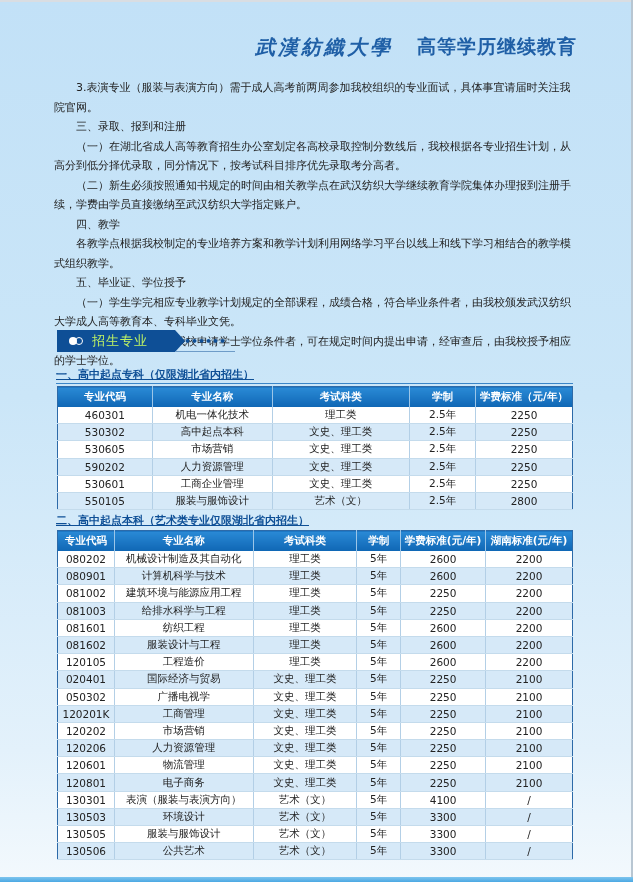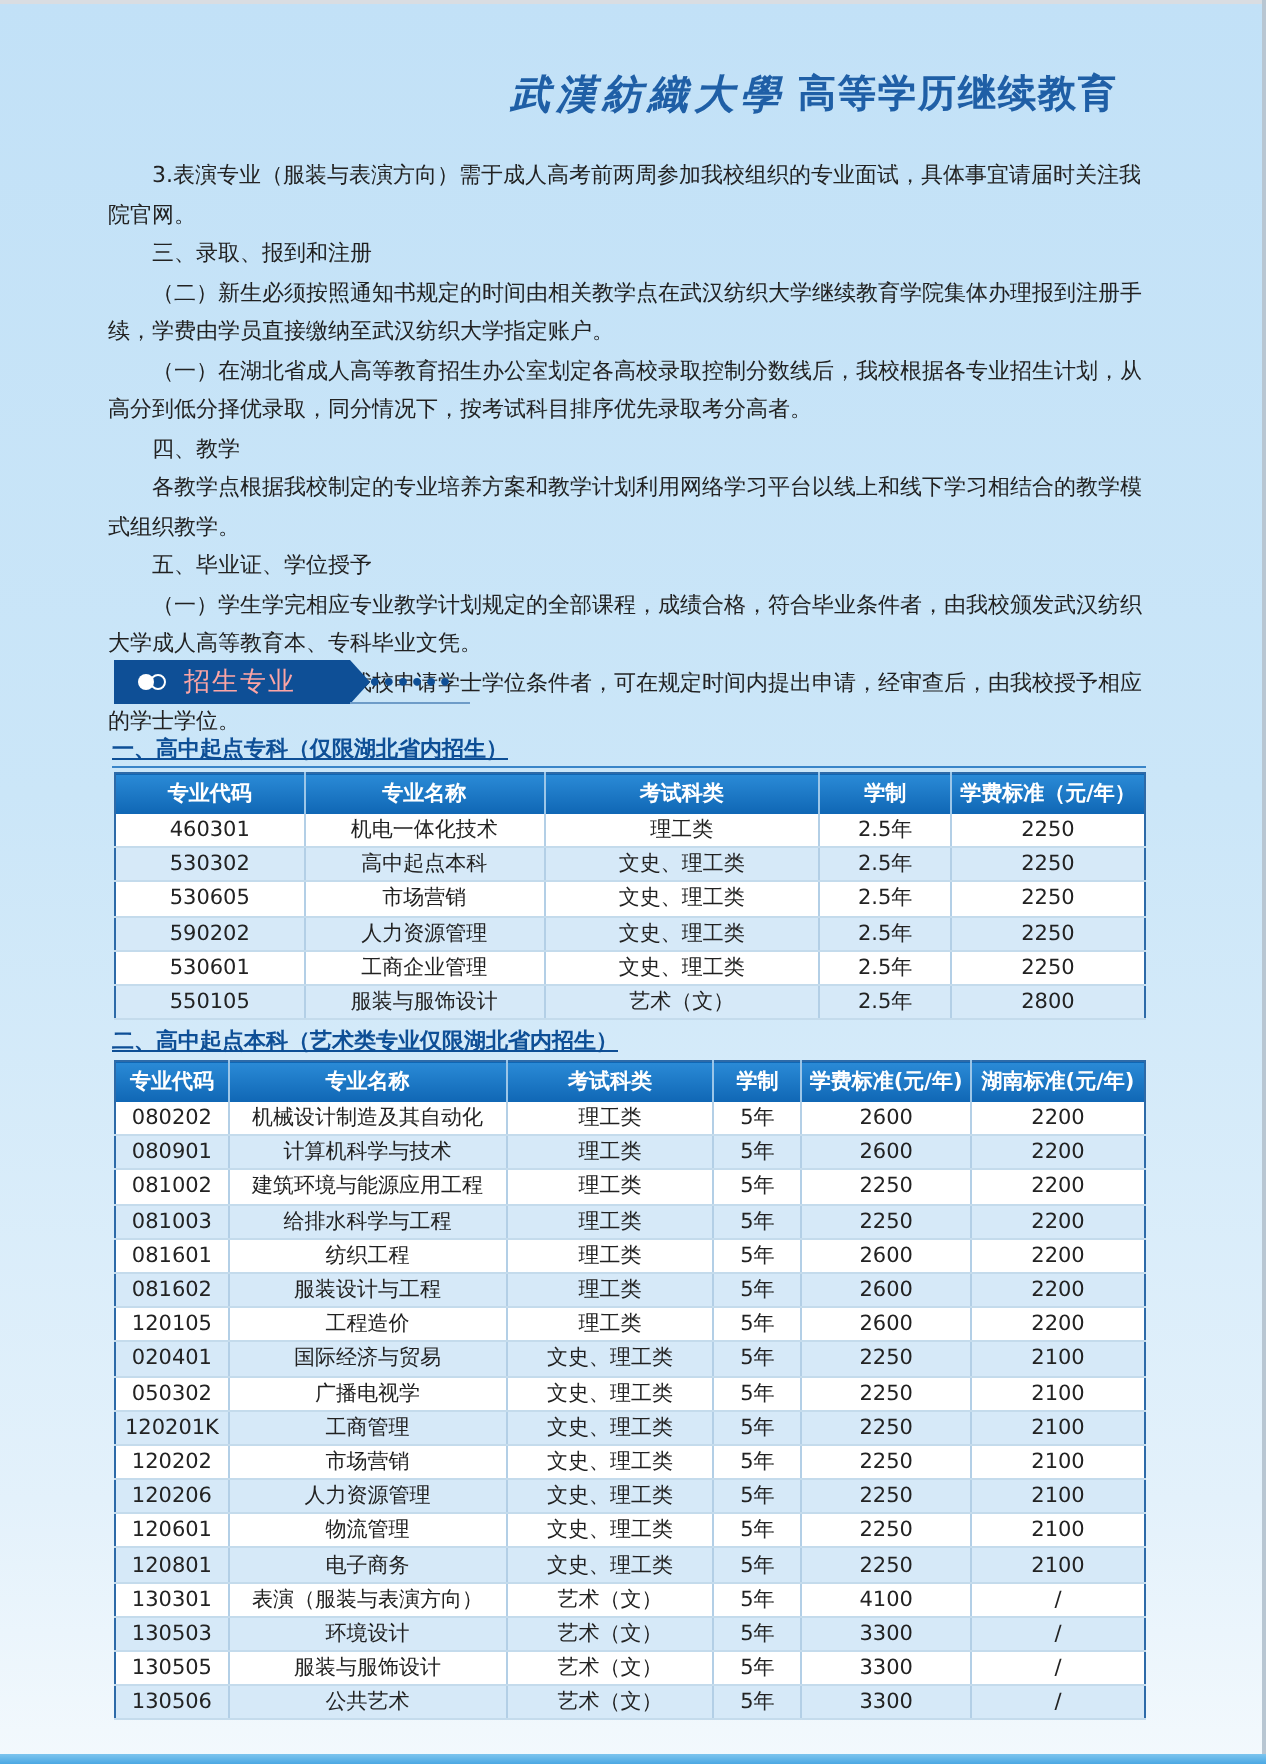--- a/index.html
+++ b/index.html
@@ -7,38 +7,38 @@
       width: 633px; height: 882px; overflow: hidden;
       background: linear-gradient(180deg, #c2e1f7 0%, #cbe6f8 45%, #e3f1fb 85%, #f3f9fd 100%);
       font-family: "DejaVu Sans", "Liberation Sans", sans-serif;
       color: #222;
       position: relative;
     }
     .top-line { position: absolute; left: 0; top: 0; width: 633px; height: 2px; background: #d9dde2; }
     .right-line { position: absolute; right: 0; top: 0; width: 2px; height: 882px; background: #b8c6d2; }
     .header {
       position: absolute; left: 255px; top: 34px; height: 26px;
-      display: flex; align-items: center; gap: 6px;
+      display: flex; align-items: center; gap: 24px;
     }
     .header .calli {
       font-family: "DejaVu Serif", serif; font-style: italic; font-weight: bold;
       color: #1f5fa6; font-size: 20px; letter-spacing: 3px;
     }
     .header .sub {
       color: #1f5fa6; font-weight: bold; font-size: 19px; letter-spacing: 1px;
     }
     .content { position: absolute; left: 54px; top: 78px; width: 525px; font-size: 11px; line-height: 19.5px; }
     .para { margin: 0; text-indent: 2em; }
     .heading { margin: 0; text-indent: 2em; font-weight: normal; }
     .banner {
       position: absolute; left: 57px; top: 330px; height: 22px; width: 180px;
     }
     .banner .main {
       position: absolute; left: 0; top: 0; height: 22px; width: 128px;
-      background: #0e4f96; color: #fca5a5; font-size: 13px;
+      background: #0e4f96; color: #bef264; font-size: 13px;
       display: flex; align-items: center;
       clip-path: polygon(0 0, 118px 0, 128px 11px, 118px 22px, 0 22px);
     }
     .banner .dot-icon {
       display: inline-block; width: 8px; height: 8px; border-radius: 50%;
       background: #fff; margin-left: 12px; margin-right: 3px; position: relative;
     }
     .banner .dot-icon::after {
       content: ""; position: absolute; left: 6px; top: 0; width: 6px; height: 6px;
       border: 1px solid #fff; border-radius: 50%;
@@ -81,22 +81,22 @@
 <div class="right-line"></div>
 
 <div class="header">
   <span class="calli">武漢紡織大學</span>
   <span class="sub">高等学历继续教育</span>
 </div>
 
 <div class="content">
   <p class="para">3.表演专业（服装与表演方向）需于成人高考前两周参加我校组织的专业面试，具体事宜请届时关注我院官网。</p>
   <p class="heading">三、录取、报到和注册</p>
+  <p class="para">（一）在湖北省成人高等教育招生办公室划定各高校录取控制分数线后，我校根据各专业招生计划，从高分到低分择优录取，同分情况下，按考试科目排序优先录取考分高者。</p>
   <p class="para">（二）新生必须按照通知书规定的时间由相关教学点在武汉纺织大学继续教育学院集体办理报到注册手续，学费由学员直接缴纳至武汉纺织大学指定账户。</p>
-  <p class="para">（一）在湖北省成人高等教育招生办公室划定各高校录取控制分数线后，我校根据各专业招生计划，从高分到低分择优录取，同分情况下，按考试科目排序优先录取考分高者。</p>
   <p class="heading">四、教学</p>
   <p class="para">各教学点根据我校制定的专业培养方案和教学计划利用网络学习平台以线上和线下学习相结合的教学模式组织教学。</p>
   <p class="heading">五、毕业证、学位授予</p>
   <p class="para">（一）学生学完相应专业教学计划规定的全部课程，成绩合格，符合毕业条件者，由我校颁发武汉纺织大学成人高等教育本、专科毕业文凭。</p>
   <p class="para">（二）本科毕业符合我校申请学士学位条件者，可在规定时间内提出申请，经审查后，由我校授予相应的学士学位。</p>
 </div>
 
 <div class="banner">
   <div class="main">
     <span class="dot-icon"></span>

